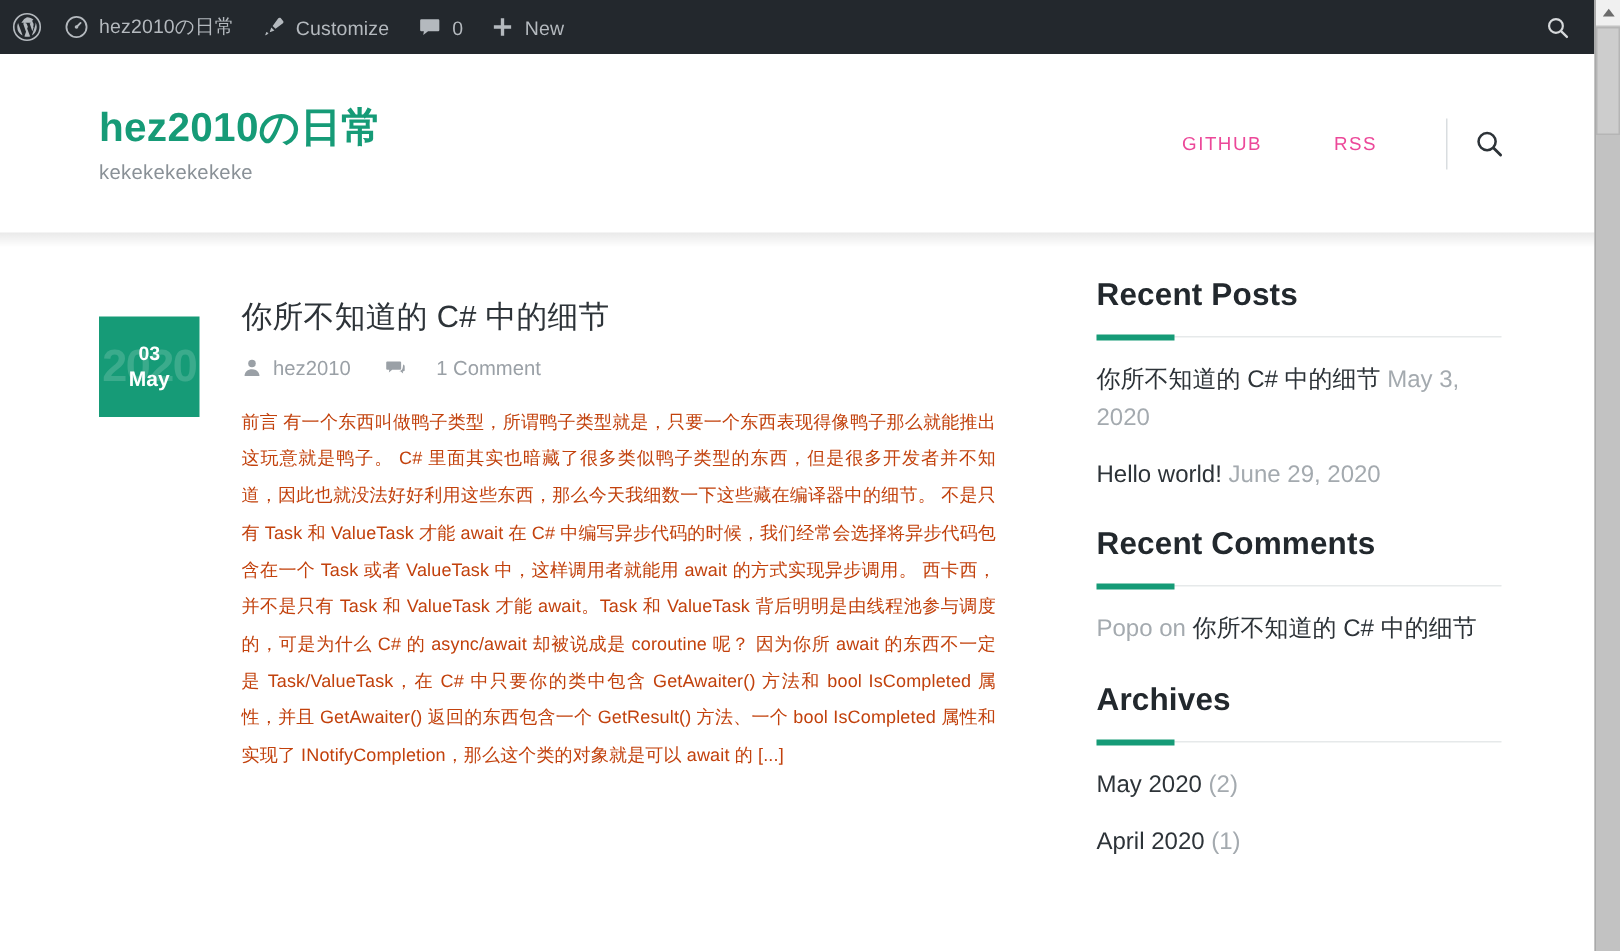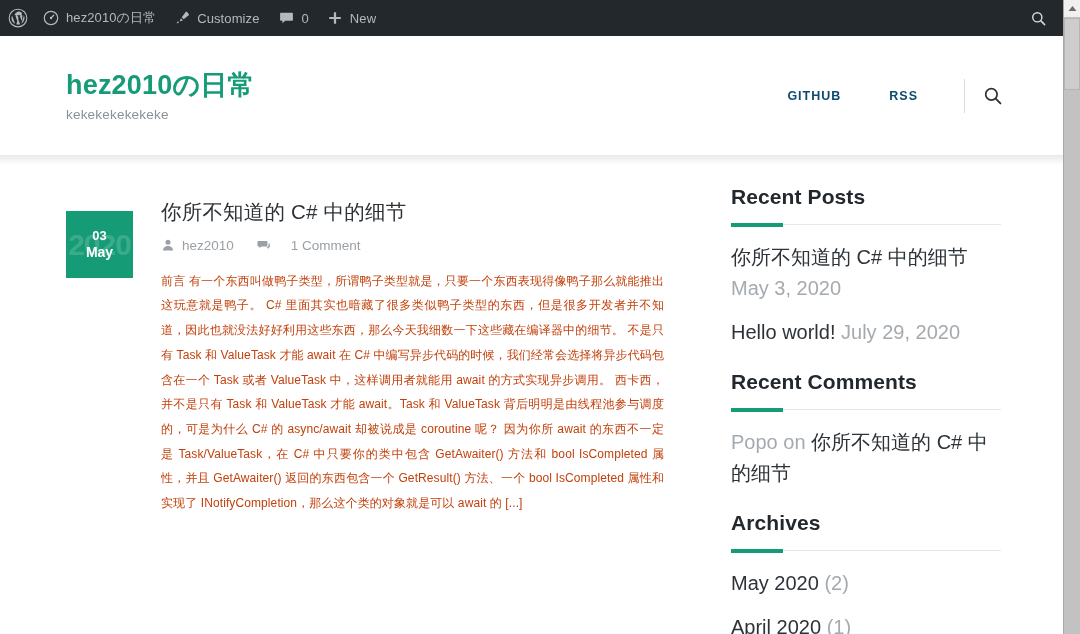--- a/index.html
+++ b/index.html
@@ -111,23 +111,23 @@
 
   #main-nav {
     margin-left: auto;
     display: flex;
     align-items: center;
     padding-right: 58px;
     gap: 0;
   }
   .nav-link {
     font-size: 12.5px;
-    font-weight: bold;
+    font-weight: normal;
     letter-spacing: 1px;
-    color: #0c4a6e;
+    color: #ec4899;
     padding: 0 24px;
     text-decoration: none;
   }
   .nav-sep {
     width: 1px;
     height: 34px;
     background: #d9dde0;
     margin: 0 16px 0 22px;
   }
   .nav-search { padding: 0 2px; display: flex; align-items: center; }
@@ -251,21 +251,21 @@
     content: "";
     position: absolute;
     left: 0; top: -1.5px;
     width: 52px;
     height: 4px;
     background: #169b77;
   }
 
   .widget-list { list-style: none; }
   .widget-list li {
-    font-size: 20px;
+    font-size: 16px;
     line-height: 1.55;
     color: #2d3338;
     margin-bottom: 13px;
   }
   .widget-list li:last-child { margin-bottom: 0; }
   .wl-link { color: #2d3338; text-decoration: none; }
   .wl-muted { color: #a4aaaf; }
 
   
   #scrollbar {
@@ -409,21 +409,21 @@
       <section class="widget">
         <h3 class="widget-title">Recent Posts</h3>
         <div class="widget-rule"></div>
         <ul class="widget-list">
           <li>
             <a class="wl-link" href="#">你所不知道的 C# 中的细节</a>
             <span class="wl-muted">May 3, 2020</span>
           </li>
           <li>
             <a class="wl-link" href="#">Hello world!</a>
-            <span class="wl-muted">July 29, 2020</span>
+            <span class="wl-muted">June 29, 2020</span>
           </li>
         </ul>
       </section>
 
       <section class="widget">
         <h3 class="widget-title">Recent Comments</h3>
         <div class="widget-rule"></div>
         <ul class="widget-list">
           <li>
             <span class="wl-muted">Popo</span>

